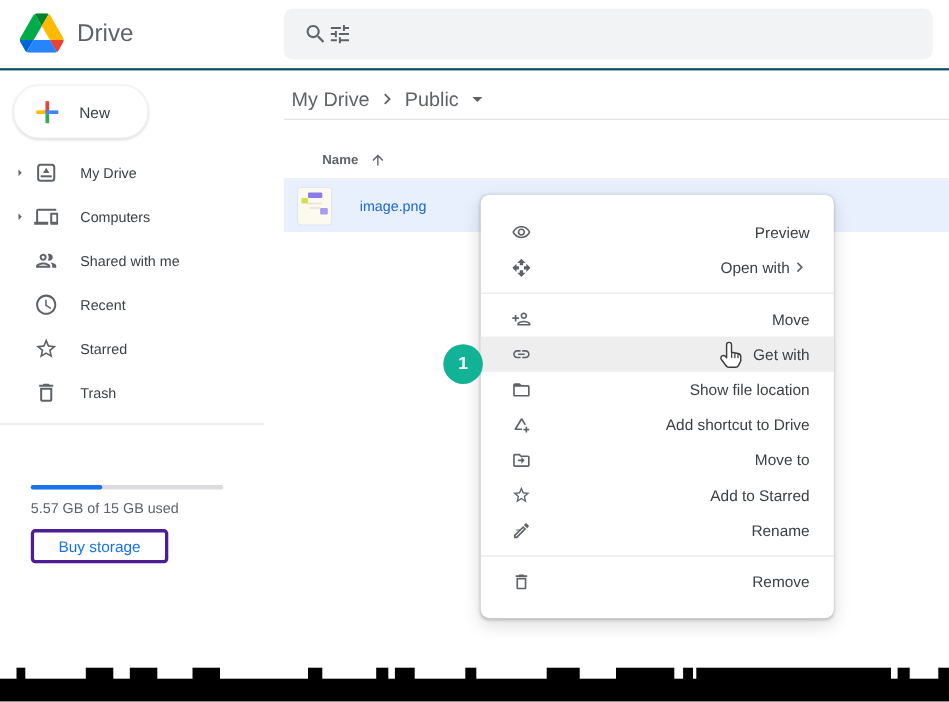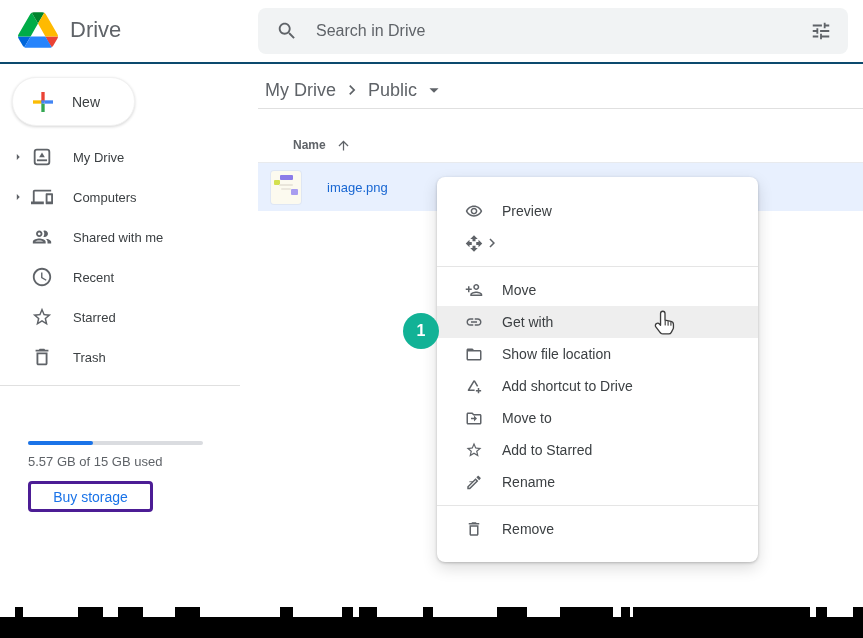--- a/index.html
+++ b/index.html
@@ -52,21 +52,21 @@
          overflow:hidden;box-shadow:0 0 0 1px rgba(0,0,0,.04);}
   .thumb i{position:absolute;display:block;border-radius:1px;}
   .file-name{margin-left:26px;font-size:13px;font-weight:500;color:#1967d2;}
   
   .context-menu{position:absolute;left:437px;top:177px;width:321px;height:385px;background:#fff;
                 border-radius:8px;box-shadow:0 1px 3px rgba(0,0,0,.22),0 6px 16px rgba(0,0,0,.14);
                 padding:18px 0 16px;box-sizing:border-box;z-index:5;}
   .menu-item{height:32px;display:flex;align-items:center;padding:0 22px 0 28px;cursor:pointer;}
   .menu-item.highlighted{background:#eeeeee;}
   .menu-icon{width:18px;height:18px;display:flex;align-items:center;justify-content:center;}
-  .menu-label{margin-left:19px;font-size:14px;color:#3c4043;flex:1;white-space:nowrap;}
+  .menu-label{margin-left:19px;font-size:14px;color:#3c4043;flex:1;white-space:nowrap;text-align:right;}
   .submenu-chevron{display:flex;}
   .menu-divider{height:1px;background:#e5e5e5;margin:7px 0;}
   
   .step-badge{position:absolute;left:403px;top:313px;width:36px;height:36px;border-radius:50%;
               background:#12b296;color:#fff;font-size:16px;font-weight:700;display:flex;
               align-items:center;justify-content:center;z-index:6;}
   .cursor{position:absolute;left:650px;top:306px;z-index:7;pointer-events:none;}
   .rblk{position:absolute;background:#000;z-index:3;}
   svg{display:block;}
 </style>
@@ -88,21 +88,20 @@
         </svg>
       </span>
       <span class="app-name">Drive</span>
     </div>
     <div class="search-bar">
       <span class="search-icon">
         <svg viewBox="0 0 24 24" width="22" height="22" fill="#5f6368">
             <path d="M15.5 14h-.79l-.28-.27C15.41 12.59 16 11.11 16 9.5 16 5.91 13.09 3 9.5 3S3 5.91 3 9.5 5.91 16 9.5 16c1.61 0 3.09-.59 4.23-1.57l.27.28v.79l5 4.99L20.49 19l-4.99-5zm-6 0C7.01 14 5 11.99 5 9.5S7.01 5 9.5 5 14 7.01 14 9.5 11.99 14 9.5 14z"></path>
           </svg>
       </span>
-      <input class="search-input" type="text" placeholder="Search in Drive" style="">
       <span class="tune-icon">
         <svg viewBox="0 0 24 24" width="22" height="22" fill="#5f6368">
             <path d="M3 17v2h6v-2H3zM3 5v2h10V5H3zm10 16v-2h8v-2h-8v-2h-2v6h2zM7 9v2H3v2h4v2h2V9H7zm14 4v-2H11v2h10zm-6-4h2V7h4V5h-4V3h-2v6z"></path>
           </svg>
       </span>
     </div>
   </div>
 
   <div class="new-btn">
     <span class="new-plus">
@@ -238,20 +237,21 @@
           </svg>
         </span>
       <span class="menu-label">Preview</span>
     </div>
     <div class="menu-item">
       <span class="menu-icon">
         <svg viewBox="0 0 24 24" width="19" height="19" fill="#5f6368">
             <path d="M10 9h4V6h3l-5-5-5 5h3v3zm-1 1H6V7l-5 5 5 5v-3h3v-4zm14 2l-5-5v3h-3v4h3v3l5-5zm-9 3h-4v3H7l5 5 5-5h-3v-3z"></path>
           </svg>
         </span>
+      <span class="menu-label">Open with</span>
       <span class="submenu-chevron">
         <svg viewBox="0 0 24 24" width="18" height="18" fill="#5f6368">
             <path d="M10 6L8.59 7.41 13.17 12l-4.58 4.59L10 18l6-6z"></path>
           </svg>
         </span>
     </div>
     <div class="menu-divider"></div>
     <div class="menu-item">
       <span class="menu-icon">
         <svg viewBox="0 0 24 24" width="20" height="20" fill="#5f6368">

